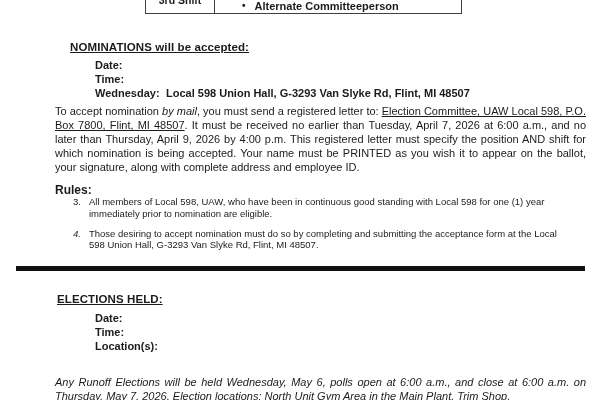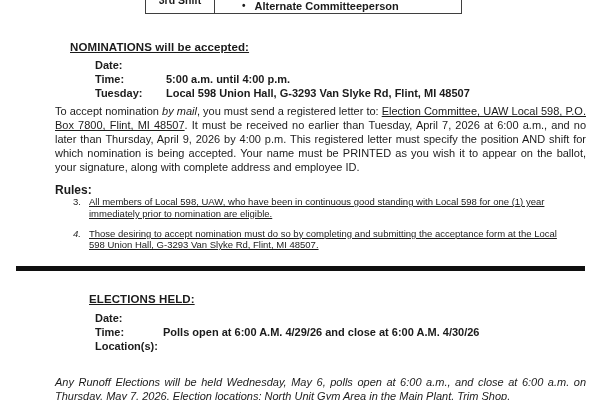--- a/index.html
+++ b/index.html
@@ -49,21 +49,21 @@
   .para {
     font-size:11px; line-height:14px;
     text-align:justify;
   }
   .italic { font-style:italic; }
   .underline { text-decoration:underline; }
 
   .rules-heading { font-size:12px; font-weight:bold; }
   .rule-item { display:flex; font-size:9.5px; line-height:11.8px; margin-bottom:8px; }
   .rule-item .num { flex:0 0 16px; }
-  .rule-item .txt { width:476px;text-decoration:underline; }
+  .rule-item .txt { width:476px; }
 
   .divider-bar { background:#101010; height:5px; }
 
   .runoff { font-style:italic; }
 </style>
 </head>
 <body>
 
 <div class="abs top-table">
   <div class="cell-left">
@@ -78,24 +78,23 @@
 </div>
 
 <div class="abs sec-heading" style="left:57px; top:41px;margin-left:13px;">NOMINATIONS will be accepted:</div>
 
 <div class="abs info-rows" style="left:95px; top:58px; width:495px;">
   <div class="info-row">
     <span class="lbl">Date:</span>
   </div>
   <div class="info-row">
     <span class="lbl">Time:</span>
-    <span class="val">5:00 a.m. until 4:00 p.m.</span>
   </div>
   <div class="info-row">
-    <span class="lbl">Tuesday:</span>
+    <span class="lbl">Wednesday:</span>
     <span class="val">Local 598 Union Hall, G-3293 Van Slyke Rd, Flint, MI 48507</span>
   </div>
 </div>
 
 <p class="abs para" style="left:55px; top:104px; width:531px;"><span>To accept nomination </span><span class="italic">by mail</span><span>, you must send a registered letter to: </span><span class="underline">Election Committee, UAW Local 598, P.O. Box 7800, Flint, MI 48507</span><span>.  It must be received no earlier than Tuesday, April 7, 2026 at 6:00 a.m., and no later than Thursday, April 9, 2026 by 4:00 p.m. This registered letter must specify the position AND shift for which nomination is being accepted.  Your name must be PRINTED as you wish it to appear on the ballot, your signature, along with complete address and employee ID.</span></p>
 
 <div class="abs rules-heading" style="left:55px; top:183px;">Rules:</div>
 
 <div class="abs" style="left:73px; top:196px;">
   <div class="rule-item">
@@ -103,28 +102,27 @@
     <span class="txt">All members of Local 598, UAW, who have been in continuous good standing with Local 598 for one (1) year immediately prior to nomination are eligible.</span>
   </div>
   <div class="rule-item">
     <span class="num italic">4.</span>
     <span class="txt">Those desiring to accept nomination must do so by completing and submitting the acceptance form at the Local 598 Union Hall, G-3293 Van Slyke Rd, Flint, MI 48507.</span>
   </div>
 </div>
 
 <div class="abs divider-bar" style="left:16px; top:266px; width:569px;"></div>
 
-<div class="abs sec-heading" style="left:57px; top:293px;margin-left:32px;">ELECTIONS HELD:</div>
+<div class="abs sec-heading" style="left:57px; top:293px;">ELECTIONS HELD:</div>
 
 <div class="abs info-rows" style="left:95px; top:311px; width:490px;">
   <div class="info-row">
     <span class="lbl" style="flex-basis:68px;">Date:</span>
   </div>
   <div class="info-row">
     <span class="lbl" style="flex-basis:68px;">Time:</span>
-    <span class="val">Polls open at 6:00 A.M. 4/29/26 and close at 6:00 A.M. 4/30/26</span>
   </div>
   <div class="info-row">
     <span class="lbl" style="flex-basis:68px;">Location(s):</span>
   </div>
 </div>
 
 <p class="abs para runoff" style="left:55px; top:375px; width:531px;">Any Runoff Elections will be held Wednesday, May 6, polls open at 6:00 a.m., and close at 6:00 a.m. on Thursday, May 7, 2026.  Election locations: North Unit Gym Area in the Main Plant, Trim Shop,</p>
 
 </body></html>

